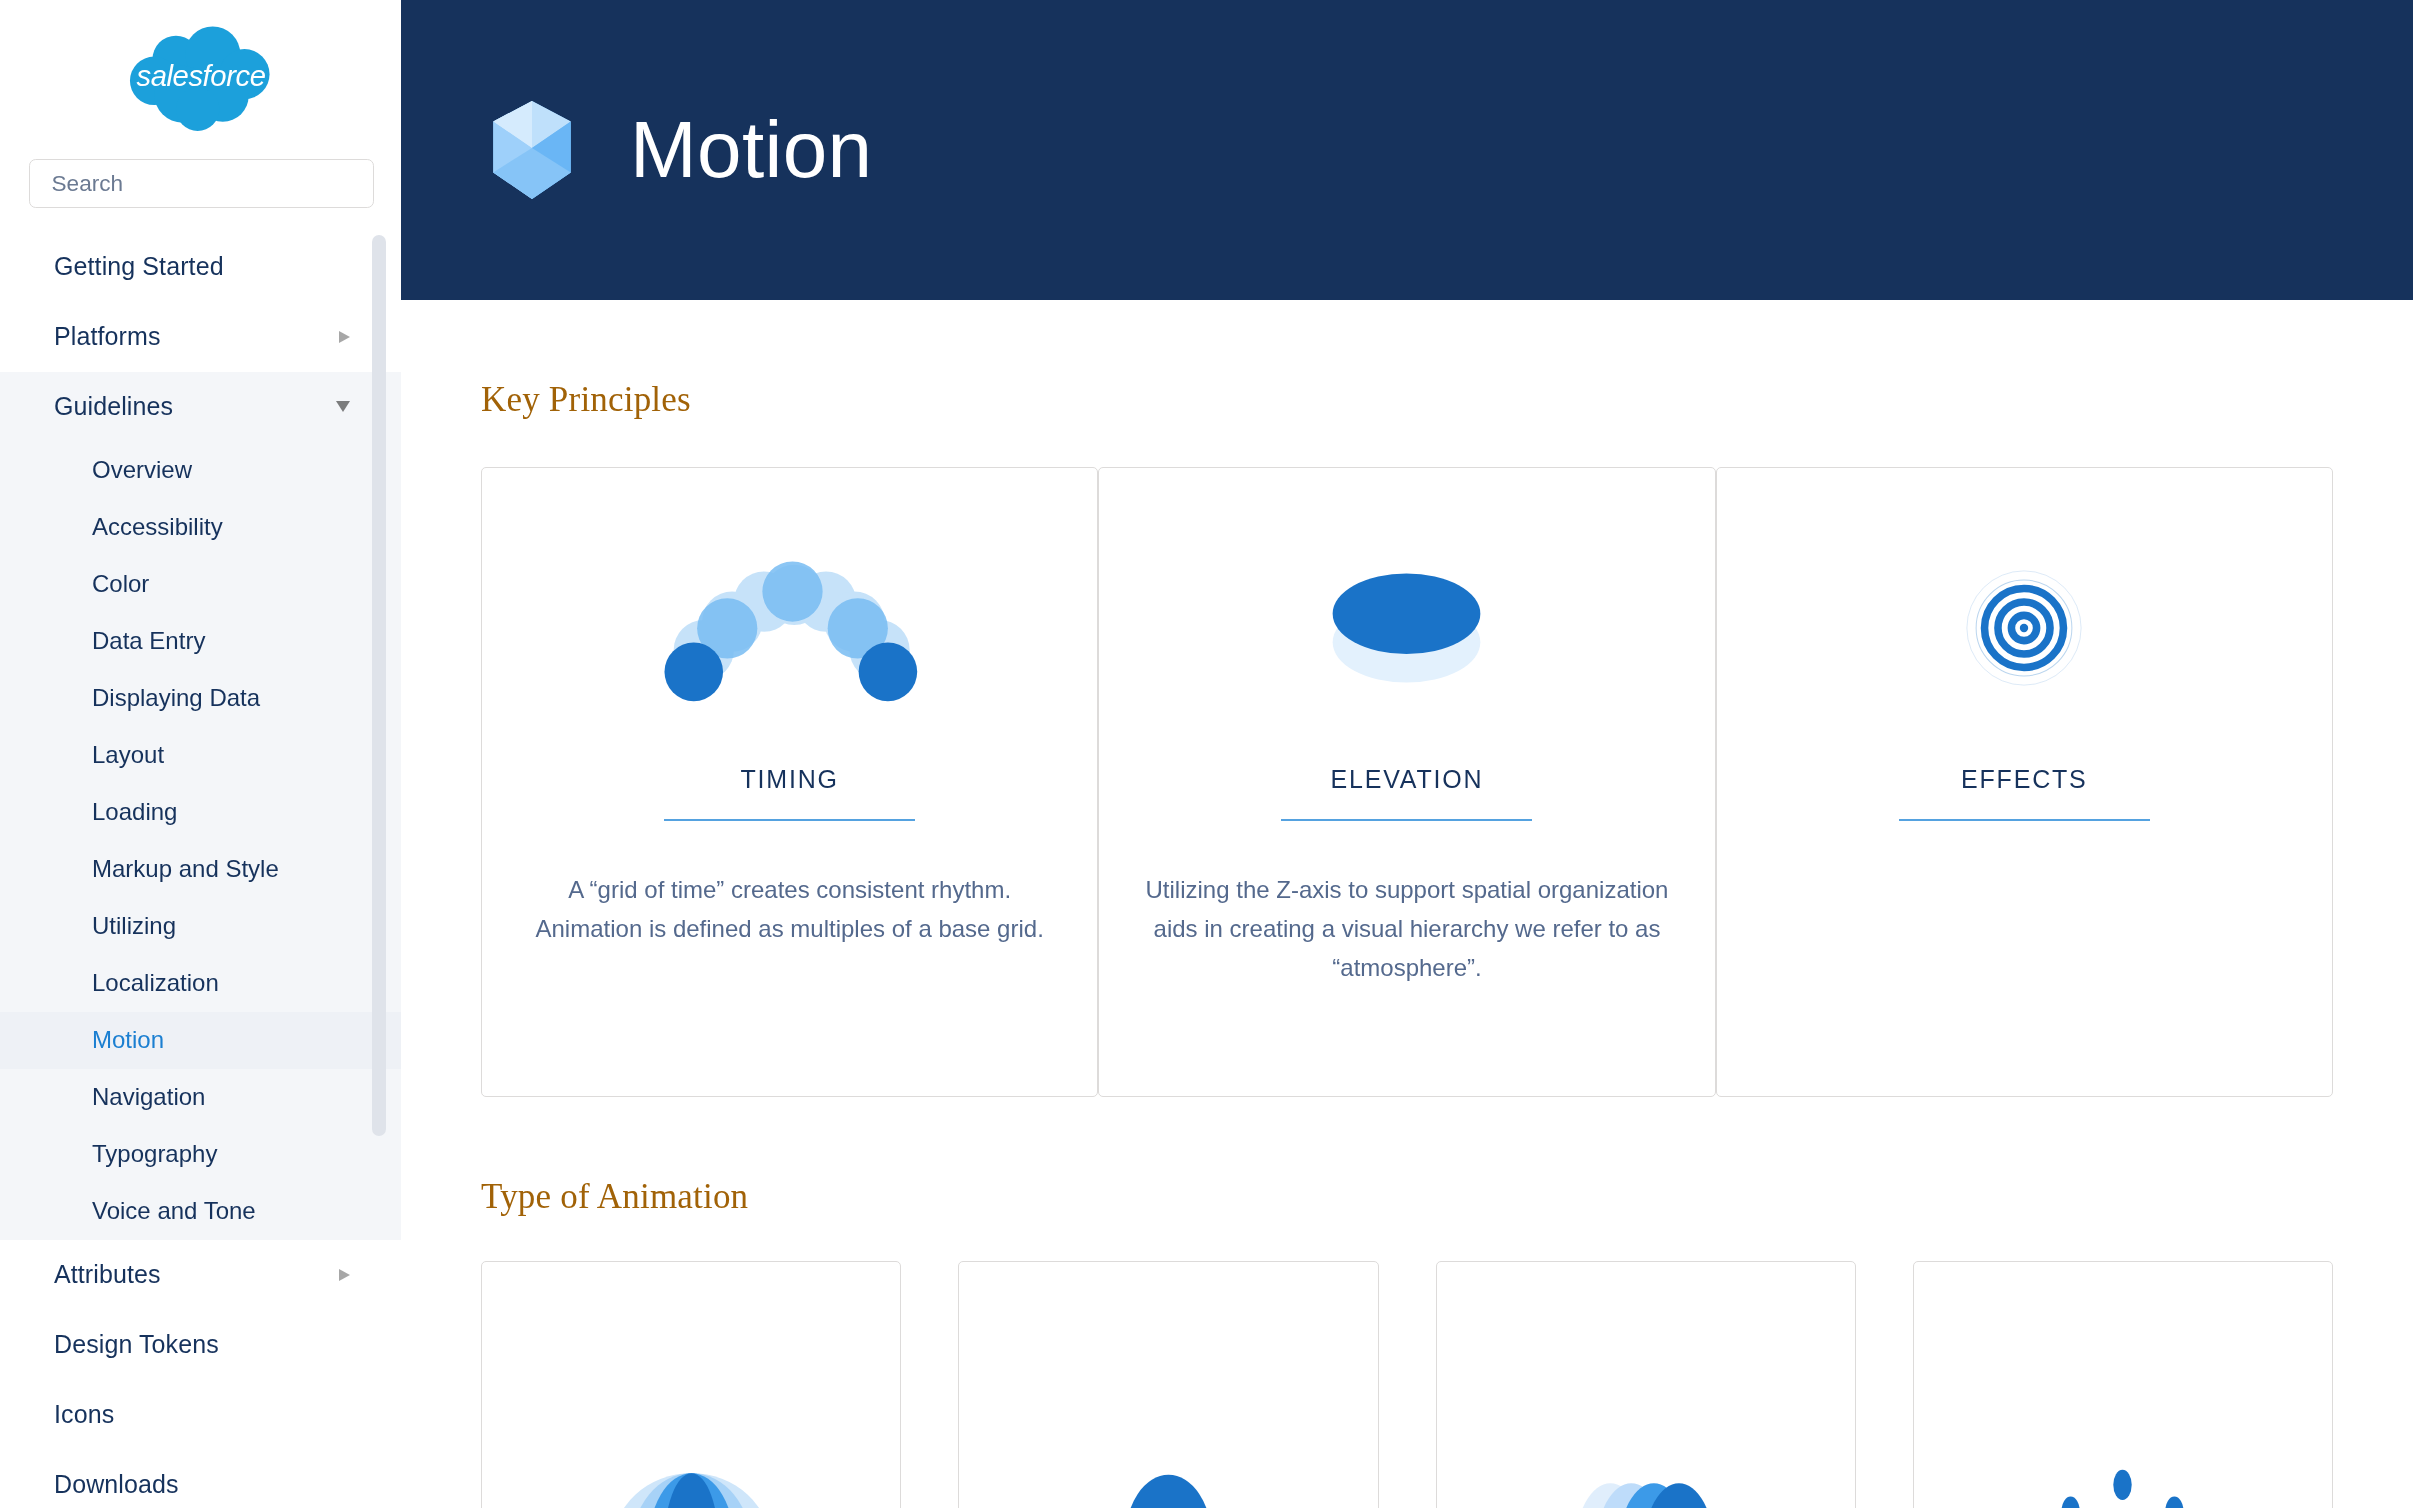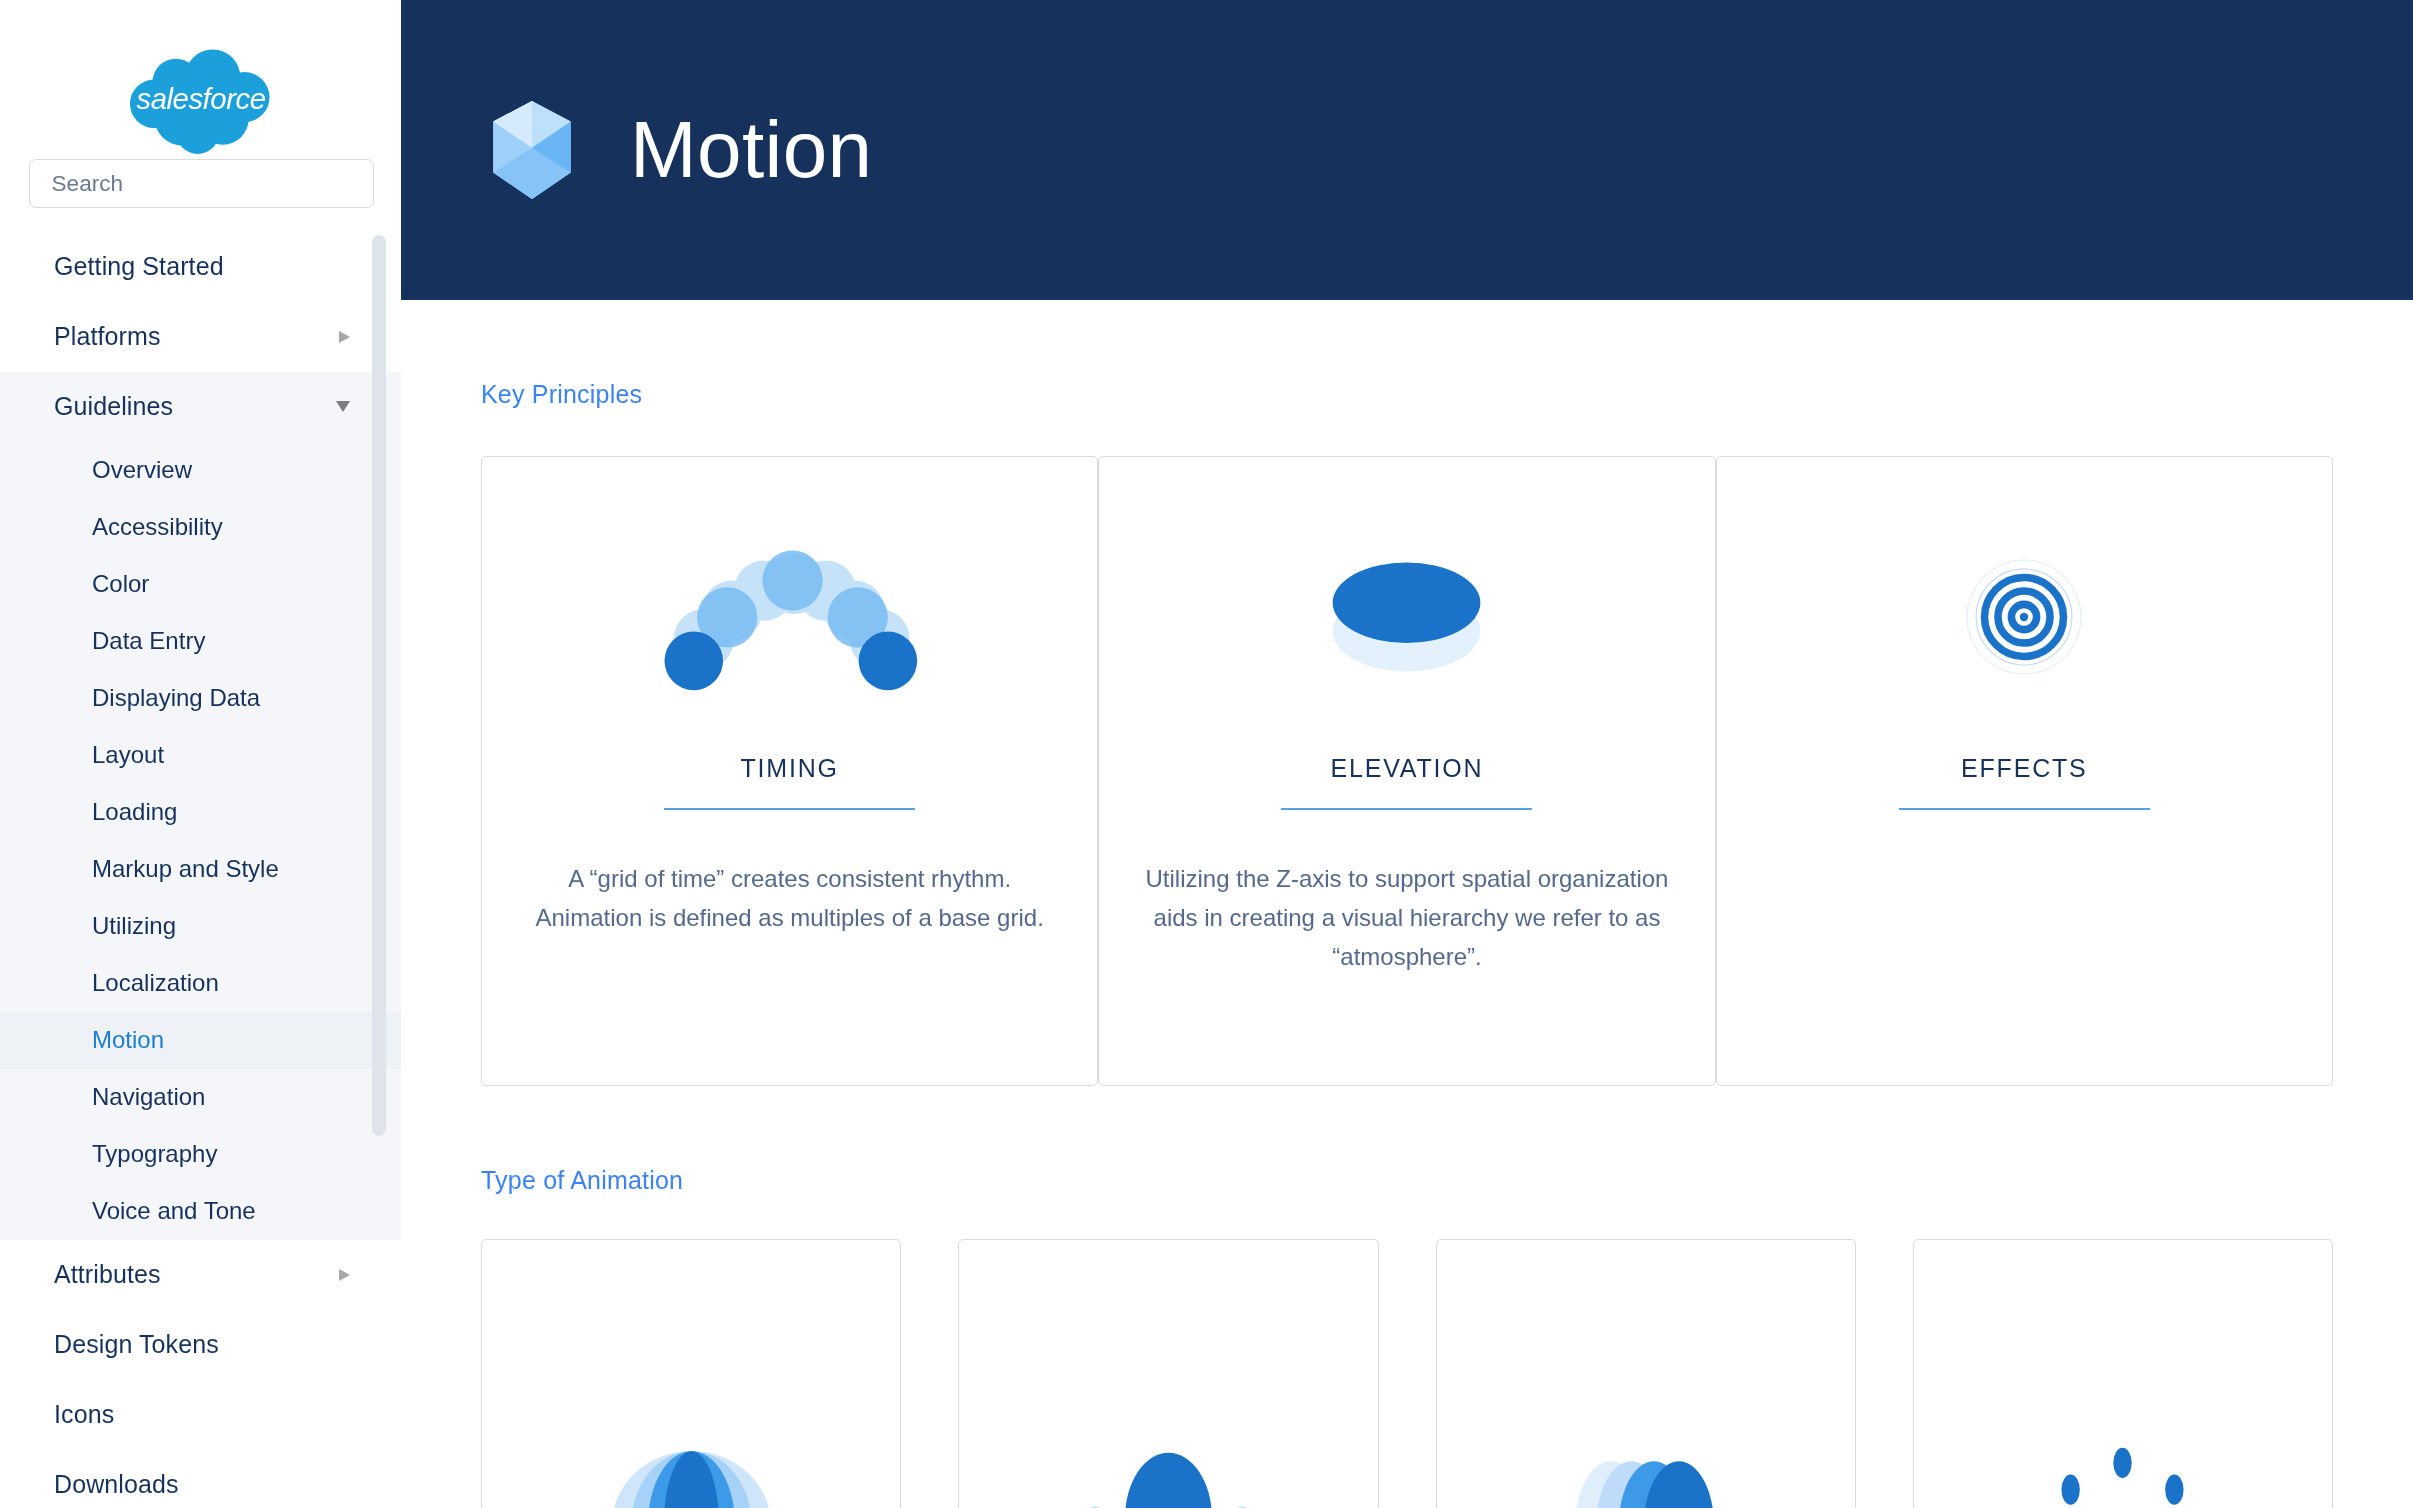--- a/index.html
+++ b/index.html
@@ -26,21 +26,21 @@
     width: 401px;
     height: 1508px;
     flex: 0 0 401px;
     background: #ffffff;
     overflow: hidden;
   }
 
   .logo-wrap {
     height: 159px;
     display: flex;
-    align-items: flex-end;
+    align-items: center;
     justify-content: center;
     padding-top: 5px;
   }
   .logo-svg { display: block; }
 
   .search-wrap {
     padding: 0 28.5px;
   }
   .search-input {
     width: 345px;
@@ -149,25 +149,26 @@
     font-size: 80px;
     font-weight: 400;
     color: #ffffff;
     letter-spacing: 0.4px;
     line-height: 1;
   }
 
   .content { padding: 0 80px; }
 
   .section-heading {
-    font-size: 25px;
+    font-size: 35px;
     font-weight: 400;
-    color: #3b82f6;
+    color: #a16207;
     letter-spacing: 0.2px;
     margin-top: 80px;
+    font-family: Liberation Serif, serif;
   }
 
   .cards-row {
     display: flex;
     margin-top: 47px;
   }
 
   .card {
     flex: 1;
     border: 1.3px solid #dddbda;

